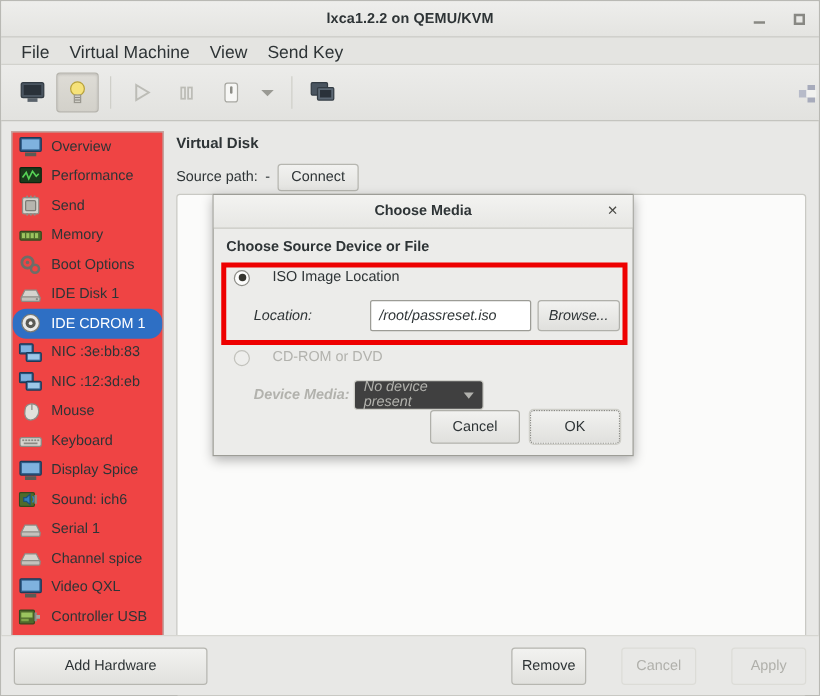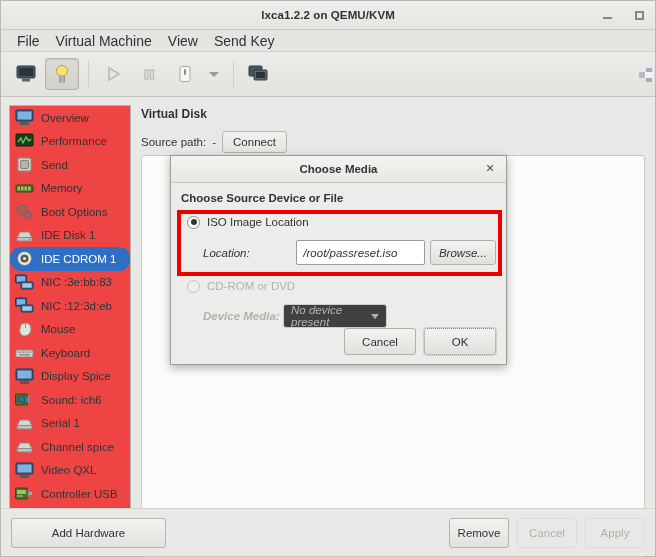--- a/index.html
+++ b/index.html
@@ -101,21 +101,21 @@
   .whitecard {
     position: absolute; left: 10px; top: 58px; right: 10px; bottom: 2px;
     background: #fbfbfa; border: 1px solid #c9c9c4; border-radius: 3px;
   }
 
   
   .bottombar {
     position: absolute; left: 0; right: 0; bottom: 0;
     height: 48px; background: #e8e8e6;
     border-top: 1px solid #d6d6d1;
-    display: flex; align-items: center; padding: 0 10px;
+    display: flex; align-items: center; padding: 0 10px; gap: 20px;
   }
   .bottombar .spacer { flex: 1; }
   .bigbtn {
     font-size: 11.5px; color: #2e3436;
     background: linear-gradient(to bottom,#f2f2f0,#e1e1de);
     border: 1px solid #b6b6b0; border-radius: 3px;
     padding: 8px 0; width: 155px; text-align: center; cursor: default;
   }
   .smallbtn {
     font-size: 11.5px; color: #2e3436;
@@ -149,21 +149,21 @@
   .dlg-body { padding: 9px 10px 0 10px; position: relative; height: 182px; }
   .dlg-section { font-size: 11.5px; font-weight: bold; color: #2e3436; margin-bottom: 9px; }
 
   .redbox {
     position: absolute; left: 6px; top: 27px;
     width: 325px; height: 66px;
     border: 4px solid #ee0000;
     z-index: 5; pointer-events: none;
   }
 
-  .radio-row { display: flex; align-items: center; gap: 7px; margin: 0 0 0 6px; height: 18px; }
+  .radio-row { display: flex; align-items: center; gap: 18px; margin: 0 0 0 6px; height: 18px; }
   .radio {
     width: 13px; height: 13px; border-radius: 50%;
     border: 1px solid #8d8d88; background: #fdfdfc;
     display: flex; align-items: center; justify-content: center;
   }
   .radio .dot { width: 6px; height: 6px; border-radius: 50%; background: #35352f; }
   .radio.dis { border-color: #c2c2bc; background: #eeeeec; }
   .rlabel { font-size: 11.5px; color: #2e3436; }
   .rlabel.dis { color: #b2b2ad; }
 

